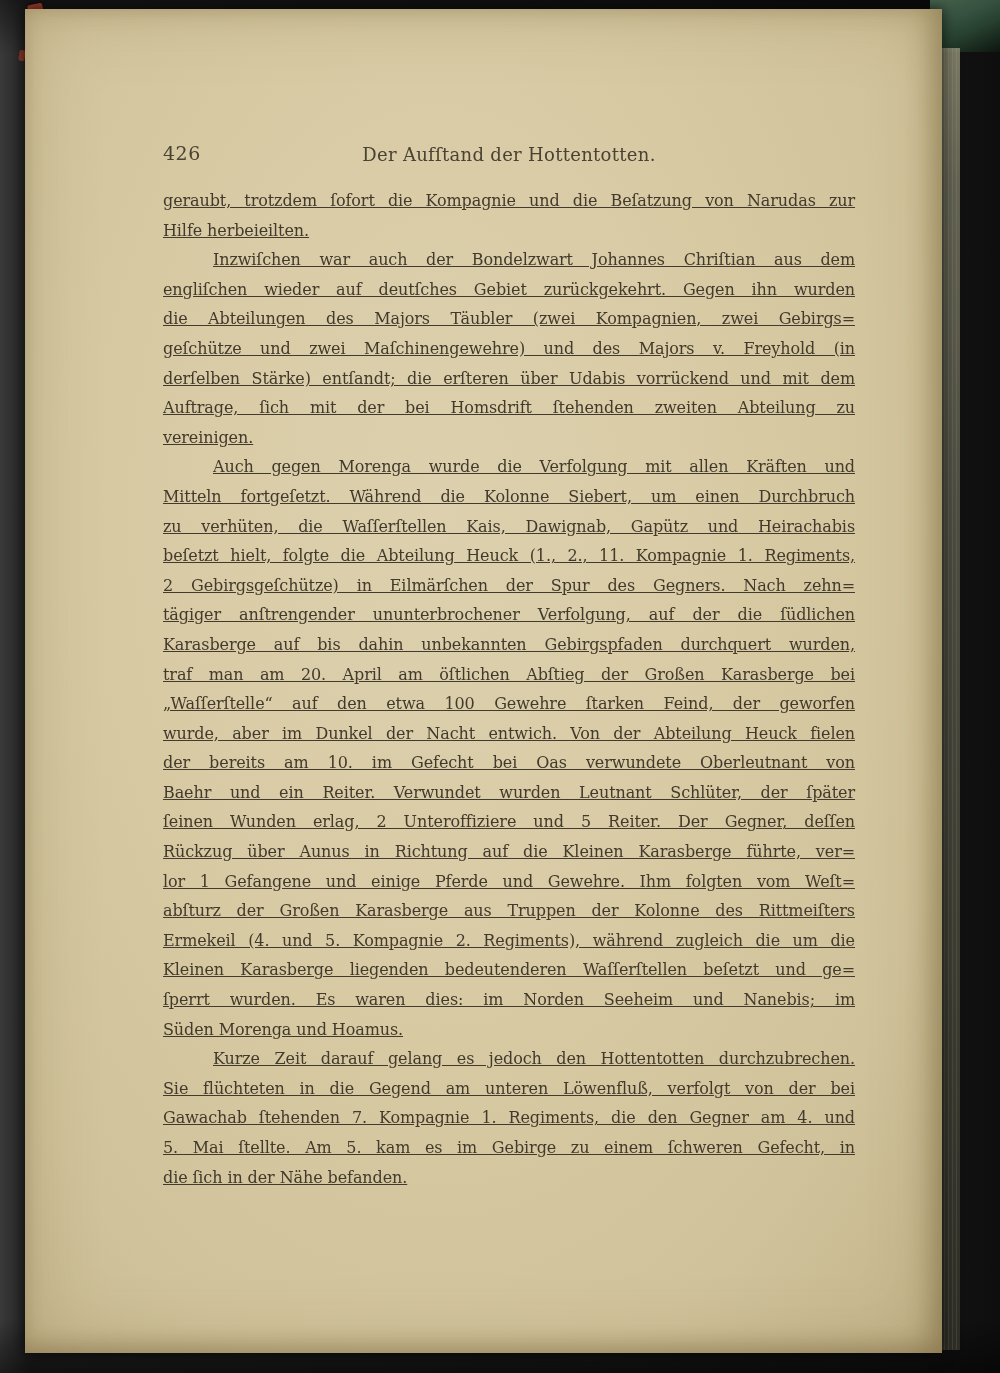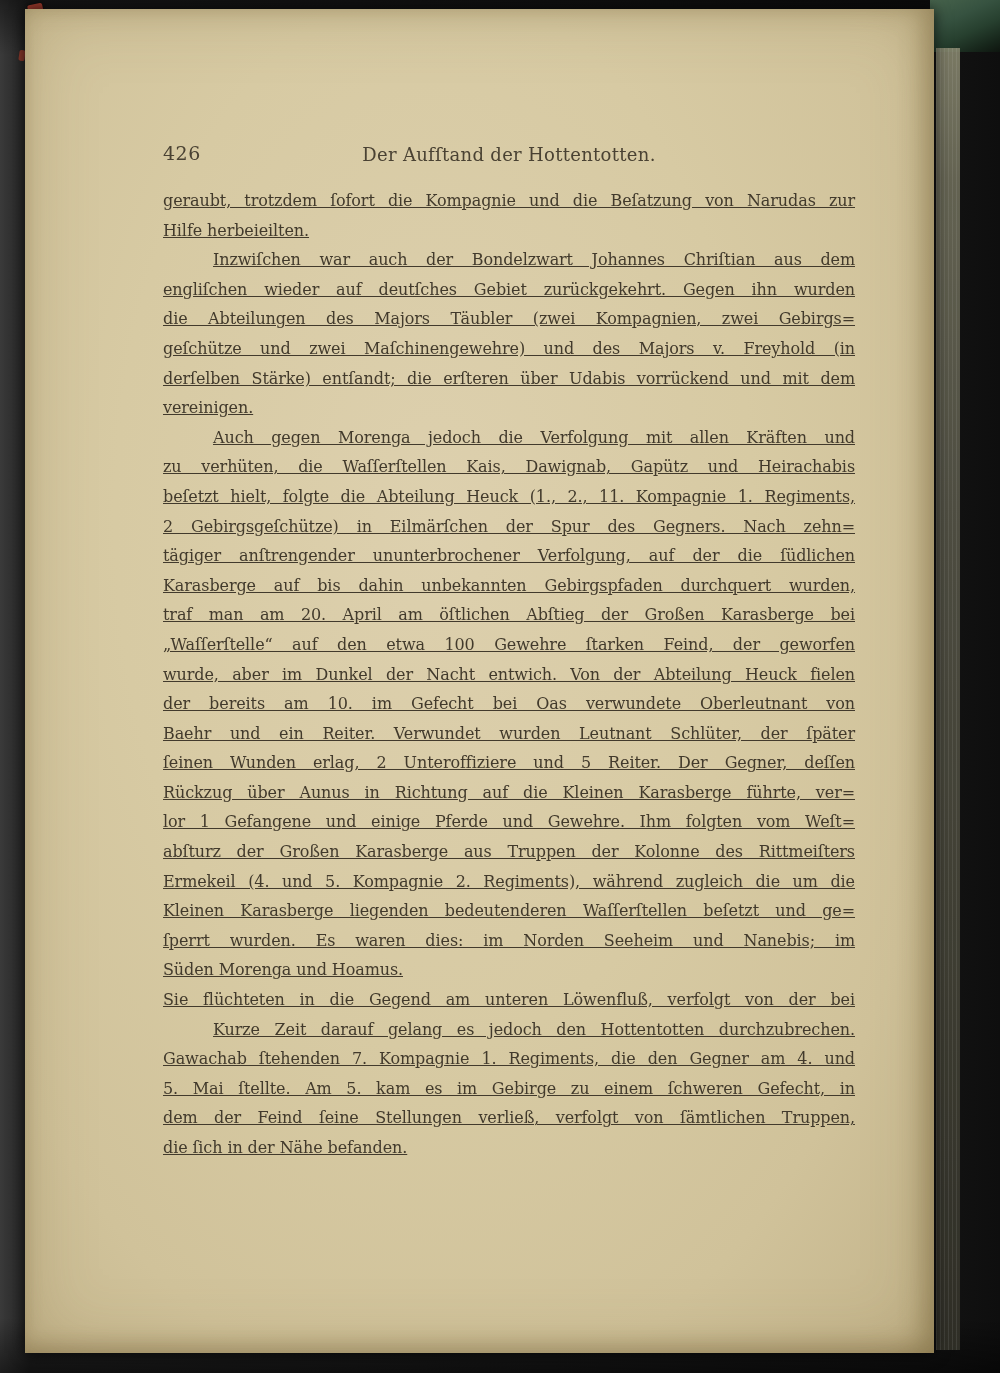--- a/index.html
+++ b/index.html
@@ -74,20 +74,21 @@
     left: 25px;
     top: 9px;
     width: 909px;
     height: 1344px;
     background: radial-gradient(ellipse at 45% 38%, #ddd0ae 0%, #d7caa3 45%, #d0c29a 75%, #c5b68d 95%, #bcad83 100%);
     box-shadow:
       inset 0 0 70px rgba(120, 98, 52, .28),
       inset -14px 0 22px rgba(105, 88, 48, .30),
       inset 0 -10px 18px rgba(105, 88, 48, .22),
       0 0 14px rgba(0,0,0,.75);
+    padding-left: 8px;
   }
   .header {
     position: absolute;
     left: 138px;
     top: 133px;
     width: 692px;
     height: 26px;
     color: #4a4233;
   }
   .page-number {
@@ -143,45 +144,46 @@
       <div class="paragraph">
         <div class="tline">geraubt, trotzdem ſofort die Kompagnie und die Beſatzung von Narudas zur</div>
         <div class="tline last">Hilfe herbeieilten.</div>
       </div>
       <div class="paragraph">
         <div class="tline indent">Inzwiſchen war auch der Bondelzwart Johannes Chriſtian aus dem</div>
         <div class="tline">engliſchen wieder auf deutſches Gebiet zurückgekehrt.  Gegen ihn wurden</div>
         <div class="tline">die Abteilungen des Majors Täubler (zwei Kompagnien, zwei Gebirgs=</div>
         <div class="tline">geſchütze und zwei Maſchinengewehre) und des Majors v. Freyhold (in</div>
         <div class="tline">derſelben Stärke) entſandt; die erſteren über Udabis vorrückend und mit dem</div>
+        <div class="tline">Auftrage, ſich mit der bei Homsdrift ſtehenden zweiten Abteilung zu</div>
         <div class="tline last">vereinigen.</div>
       </div>
       <div class="paragraph">
-        <div class="tline indent">Auch gegen Morenga jedoch die Verfolgung mit allen Kräften und</div>
+        <div class="tline indent">Auch gegen Morenga wurde die Verfolgung mit allen Kräften und</div>
+        <div class="tline">Mitteln fortgeſetzt.  Während die Kolonne Siebert, um einen Durchbruch</div>
         <div class="tline">zu verhüten, die Waſſerſtellen Kais, Dawignab, Gapütz und Heirachabis</div>
         <div class="tline">beſetzt hielt, folgte die Abteilung Heuck (1., 2., 11. Kompagnie 1. Regiments,</div>
         <div class="tline">2 Gebirgsgeſchütze) in Eilmärſchen der Spur des Gegners.  Nach zehn=</div>
         <div class="tline">tägiger anſtrengender ununterbrochener Verfolgung, auf der die ſüdlichen</div>
         <div class="tline">Karasberge auf bis dahin unbekannten Gebirgspfaden durchquert wurden,</div>
         <div class="tline">traf man am 20. April am öſtlichen Abſtieg der Großen Karasberge bei</div>
         <div class="tline">„Waſſerſtelle“ auf den etwa 100 Gewehre ſtarken Feind, der geworfen</div>
         <div class="tline">wurde, aber im Dunkel der Nacht entwich.  Von der Abteilung Heuck fielen</div>
         <div class="tline">der bereits am 10. im Gefecht bei Oas verwundete Oberleutnant von</div>
         <div class="tline">Baehr und ein Reiter.  Verwundet wurden Leutnant Schlüter, der ſpäter</div>
         <div class="tline">ſeinen Wunden erlag, 2 Unteroffiziere und 5 Reiter.  Der Gegner, deſſen</div>
         <div class="tline">Rückzug über Aunus in Richtung auf die Kleinen Karasberge führte, ver=</div>
         <div class="tline">lor 1 Gefangene und einige Pferde und Gewehre.  Ihm folgten vom Weſt=</div>
         <div class="tline">abſturz der Großen Karasberge aus Truppen der Kolonne des Rittmeiſters</div>
         <div class="tline">Ermekeil (4. und 5. Kompagnie 2. Regiments), während zugleich die um die</div>
         <div class="tline">Kleinen Karasberge liegenden bedeutenderen Waſſerſtellen beſetzt und ge=</div>
         <div class="tline">ſperrt wurden.  Es waren dies: im Norden Seeheim und Nanebis; im</div>
         <div class="tline last">Süden Morenga und Hoamus.</div>
       </div>
       <div class="paragraph">
+        <div class="tline indent">Kurze Zeit darauf gelang es jedoch den Hottentotten durchzubrechen.</div>
         <div class="tline">Sie flüchteten in die Gegend am unteren Löwenfluß, verfolgt von der bei</div>
-        <div class="tline indent">Kurze Zeit darauf gelang es jedoch den Hottentotten durchzubrechen.</div>
         <div class="tline">Gawachab ſtehenden 7. Kompagnie 1. Regiments, die den Gegner am 4. und</div>
         <div class="tline">5. Mai ſtellte.   Am 5. kam es im Gebirge zu einem ſchweren Gefecht, in</div>
-        <div class="tline">dem der Feind ſeine Stellungen verließ, verfolgt von ſämtlichen Truppen,</div>
         <div class="tline last">die ſich in der Nähe befanden.</div>
       </div>
     </div>
 </div>
 
 </body></html>

